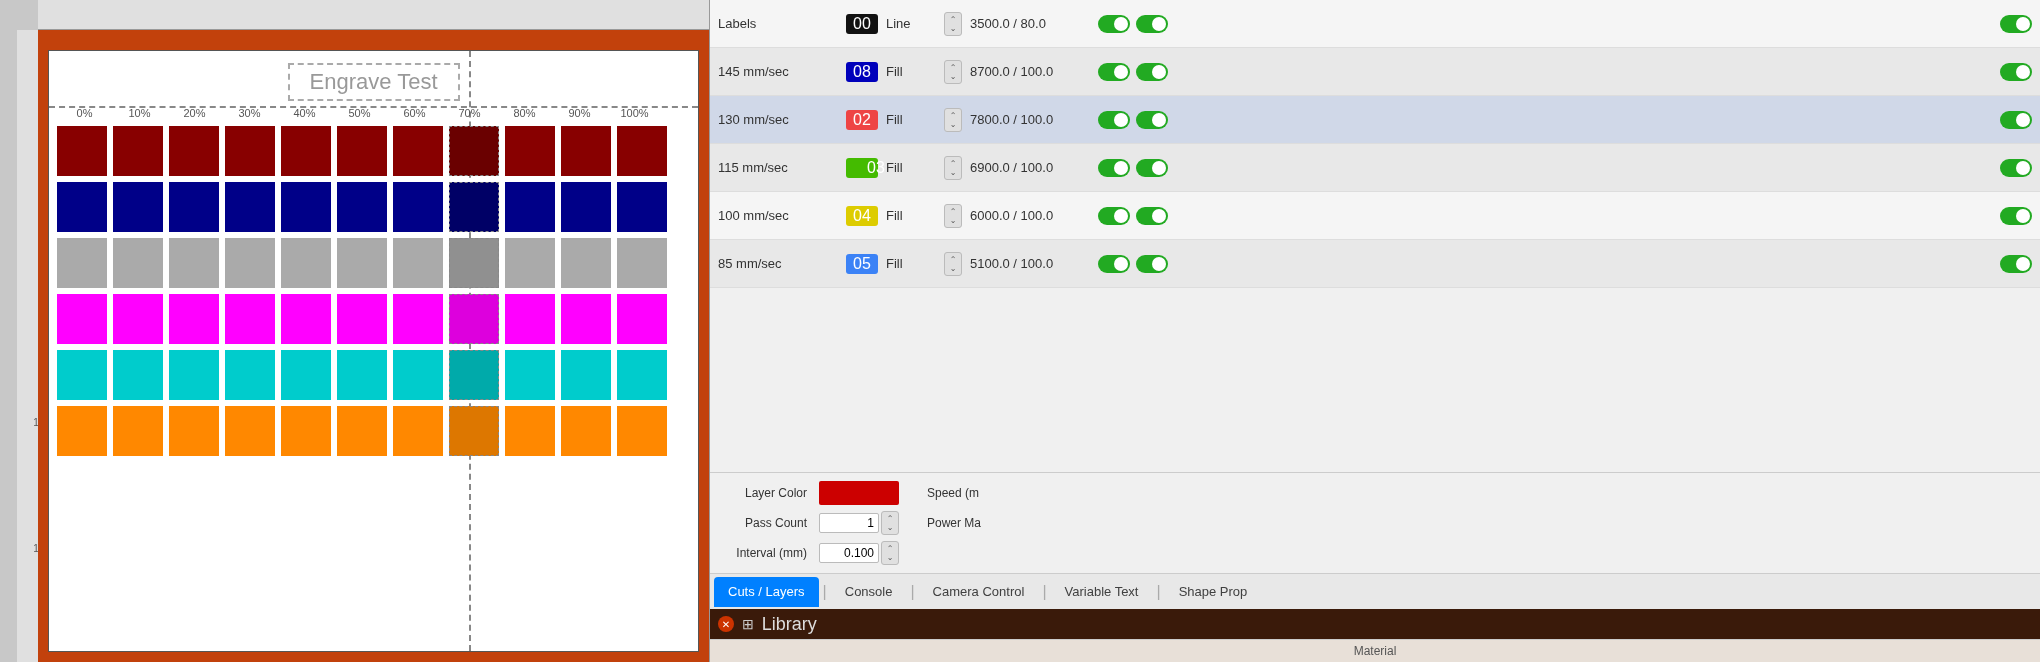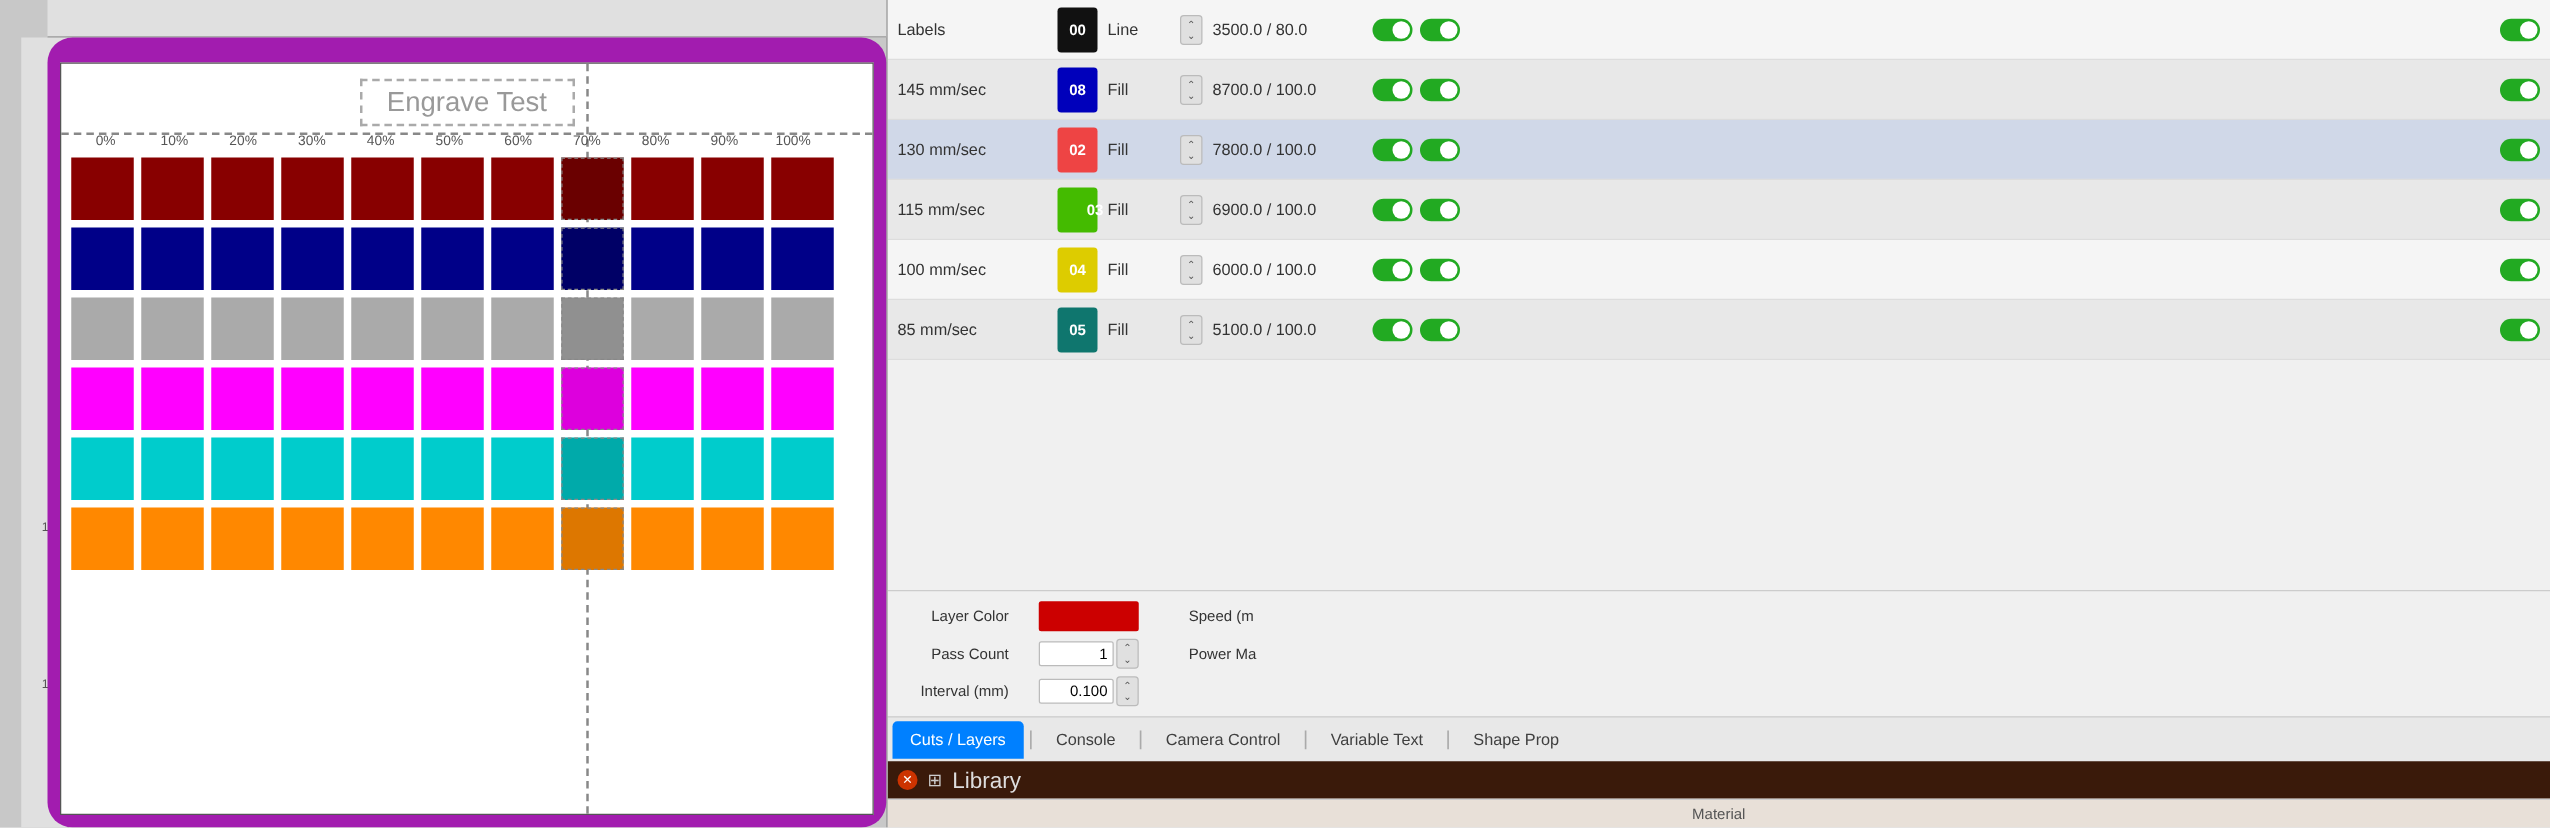--- a/index.html
+++ b/index.html
@@ -134,27 +134,27 @@
 
     .layer-speed {
       width: 120px;
       font-size: 13px;
       color: #333;
       flex-shrink: 0;
     }
 
     .layer-badge {
       width: 32px;
-      height: 36px;
+      height: 20px;
       border-radius: 3px;
       display: flex;
       align-items: center;
       justify-content: center;
-      font-size: 12px;
-      font-weight: bold;
+      font-size: 16px;
+      font-weight: normal;
       color: white;
       flex-shrink: 0;
     }
 
     .layer-mode-text {
       font-size: 13px;
       color: #333;
       width: 50px;
     }
 
@@ -237,21 +237,21 @@
       padding: 8px 12px;
       border-top: 1px solid #ccc;
       display: flex;
       flex-direction: column;
       gap: 6px;
     }
 
     .prop-row {
       display: flex;
       align-items: center;
-      gap: 24px;
+      gap: 12px;
     }
 
     .prop-label {
       font-size: 12px;
       color: #333;
       text-align: right;
       flex-shrink: 0;
     }
 
     .prop-value-box {
@@ -395,21 +395,21 @@
   <div class="ruler-y-area">
     <span class="ruler-y-num" style="top: 15%;">60</span>
     <span class="ruler-y-num" style="top: 38%;">80</span>
     <span class="ruler-y-num" style="top: 62%;">100</span>
     <span class="ruler-y-num" style="top: 82%;">120</span>
   </div>
 
   <div class="ruler-x-area">
   </div>
 
-  <div style="position:absolute; top:30px; left:38px; right:0; bottom:0; background:#a21caf; overflow:hidden;border-radius:20px;">
+  <div style="position:absolute; top:30px; left:38px; right:0; bottom:0; background:#c2410c; overflow:hidden;">
 
     <div style="position:absolute; top:20px; left:10px; right:10px; bottom:10px; background:white; border:1px solid #555;">
 
       <div class="document-title">Engrave Test</div>
 
       <div class="v-dashed-line"></div>
       <div class="h-dashed-line"></div>
 
       <div class="percent-labels">
         <span class="percent-label">0%</span>
@@ -584,21 +584,21 @@
       <div class="toggle-group">
         <div class="toggle"></div>
         <div class="toggle"></div>
       </div>
       <div class="row-spacer"></div>
       <div class="toggle-right"></div>
     </div>
 
     <div class="layer-row">
       <span class="layer-speed">85 mm/sec</span>
-      <div class="layer-badge" style="background:#0f766e;">05</div>
+      <div class="layer-badge" style="background:#3b82f6;">05</div>
       <span class="layer-mode-text">Fill</span>
       <div class="spinner-btn">⌃<br>⌄</div>
       <span class="layer-power">5100.0 / 100.0</span>
       <div class="toggle-group">
         <div class="toggle"></div>
         <div class="toggle"></div>
       </div>
       <div class="row-spacer"></div>
       <div class="toggle-right"></div>
     </div>

